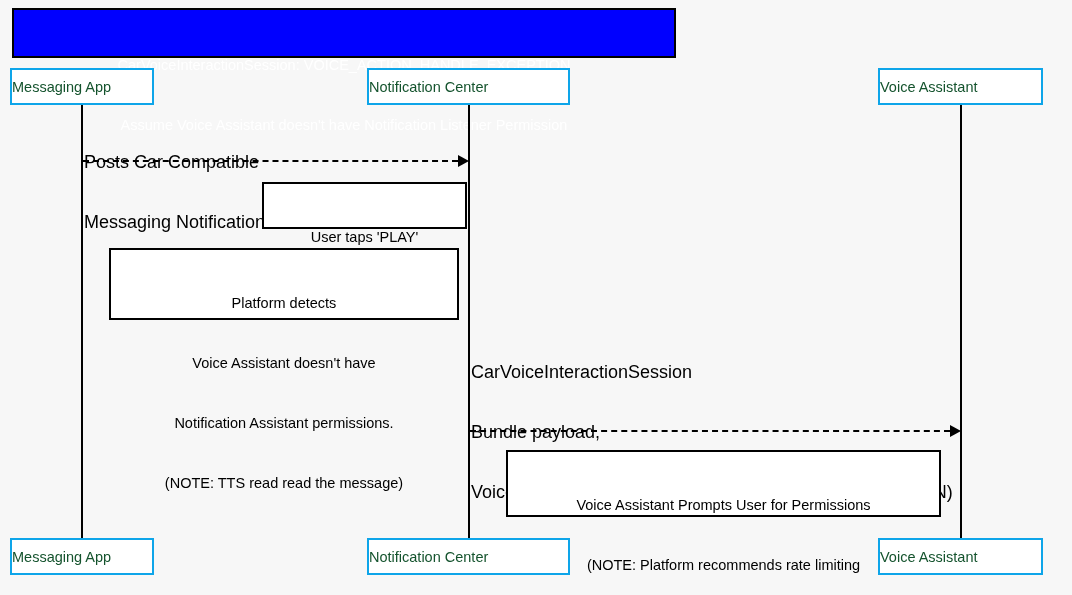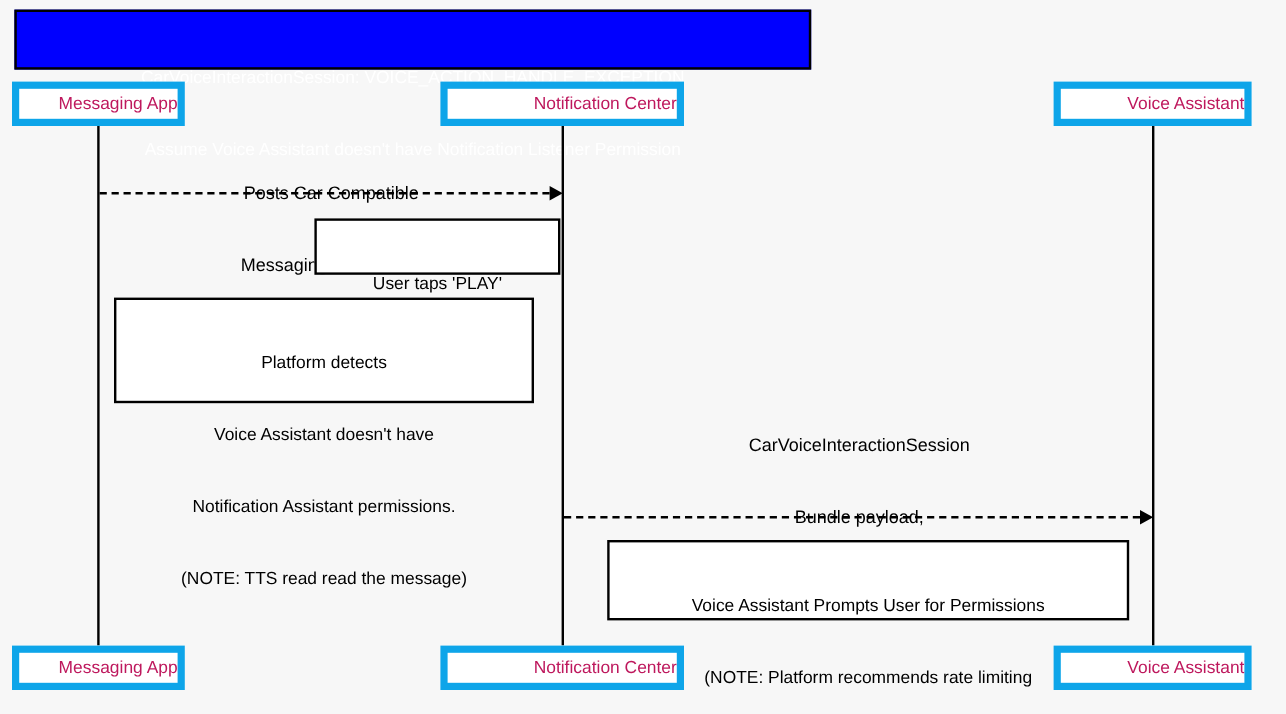--- a/index.html
+++ b/index.html
@@ -31,27 +31,27 @@
     padding-bottom: 4px;
     white-space: pre;
   }
   .title-banner .tline { display: block; }
 
   
   .participant {
     position: absolute;
     box-sizing: border-box;
     background: #ffffff;
-    border: 6px solid #0ea5e9;
-    color: #be185d;
+    border: 2px solid #0ea5e9;
+    color: #14532d;
     font-size: 14.5px;
     line-height: 18px;
     display: flex;
     align-items: center;
-    justify-content: flex-end;
+    justify-content: flex-start;
     white-space: pre;
   }
 
   
   .lifeline {
     position: absolute;
     width: 2px;
     background: #000000;
   }
 
@@ -69,23 +69,23 @@
     padding-left: 4px;
     padding-right: 4px;
     white-space: pre;
   }
   .note .nline { display: block; }
 
   
   .msg-label {
     position: absolute;
     color: #000000;
-    font-size: 15px;
+    font-size: 18px;
     line-height: 20px;
-    text-align: center;
+    text-align: left;
     white-space: pre;
   }
   .msg-label .mline { display: block; }
 
   
   .arrow-line {
     position: absolute;
     height: 0;
     border-top: 2px dashed #000000;
   }
@@ -127,21 +127,21 @@
     <span class="mline">Messaging Notification</span>
   </div>
   <div class="arrow-line" style="left:83px; top:160px; width:375px;"></div>
   <div class="arrow-head" style="left:458px; top:155px;"></div>
 
   <div class="note" style="left:262px; top:182px; width:205px; height:47px;">
     <span class="nline">User taps 'PLAY'</span>
     <span class="nline">on Msg Notification</span>
   </div>
 
-  <div class="note" style="left:95px; top:248px; width:350px; height:88px;">
+  <div class="note" style="left:109px; top:248px; width:350px; height:72px;">
     <span class="nline">Platform detects</span>
     <span class="nline">Voice Assistant doesn't have</span>
     <span class="nline">Notification Assistant permissions.</span>
     <span class="nline">(NOTE: TTS read read the message)</span>
   </div>
 
   <div class="msg-label" style="left:471px; top:322px; width:490px;">
     <span class="mline">CarVoiceInteractionSession</span>
     <span class="mline">Bundle payload,</span>
     <span class="mline">VoiceInteractionSession.SHOW_SOURCE_NOTIFICATION)</span>

